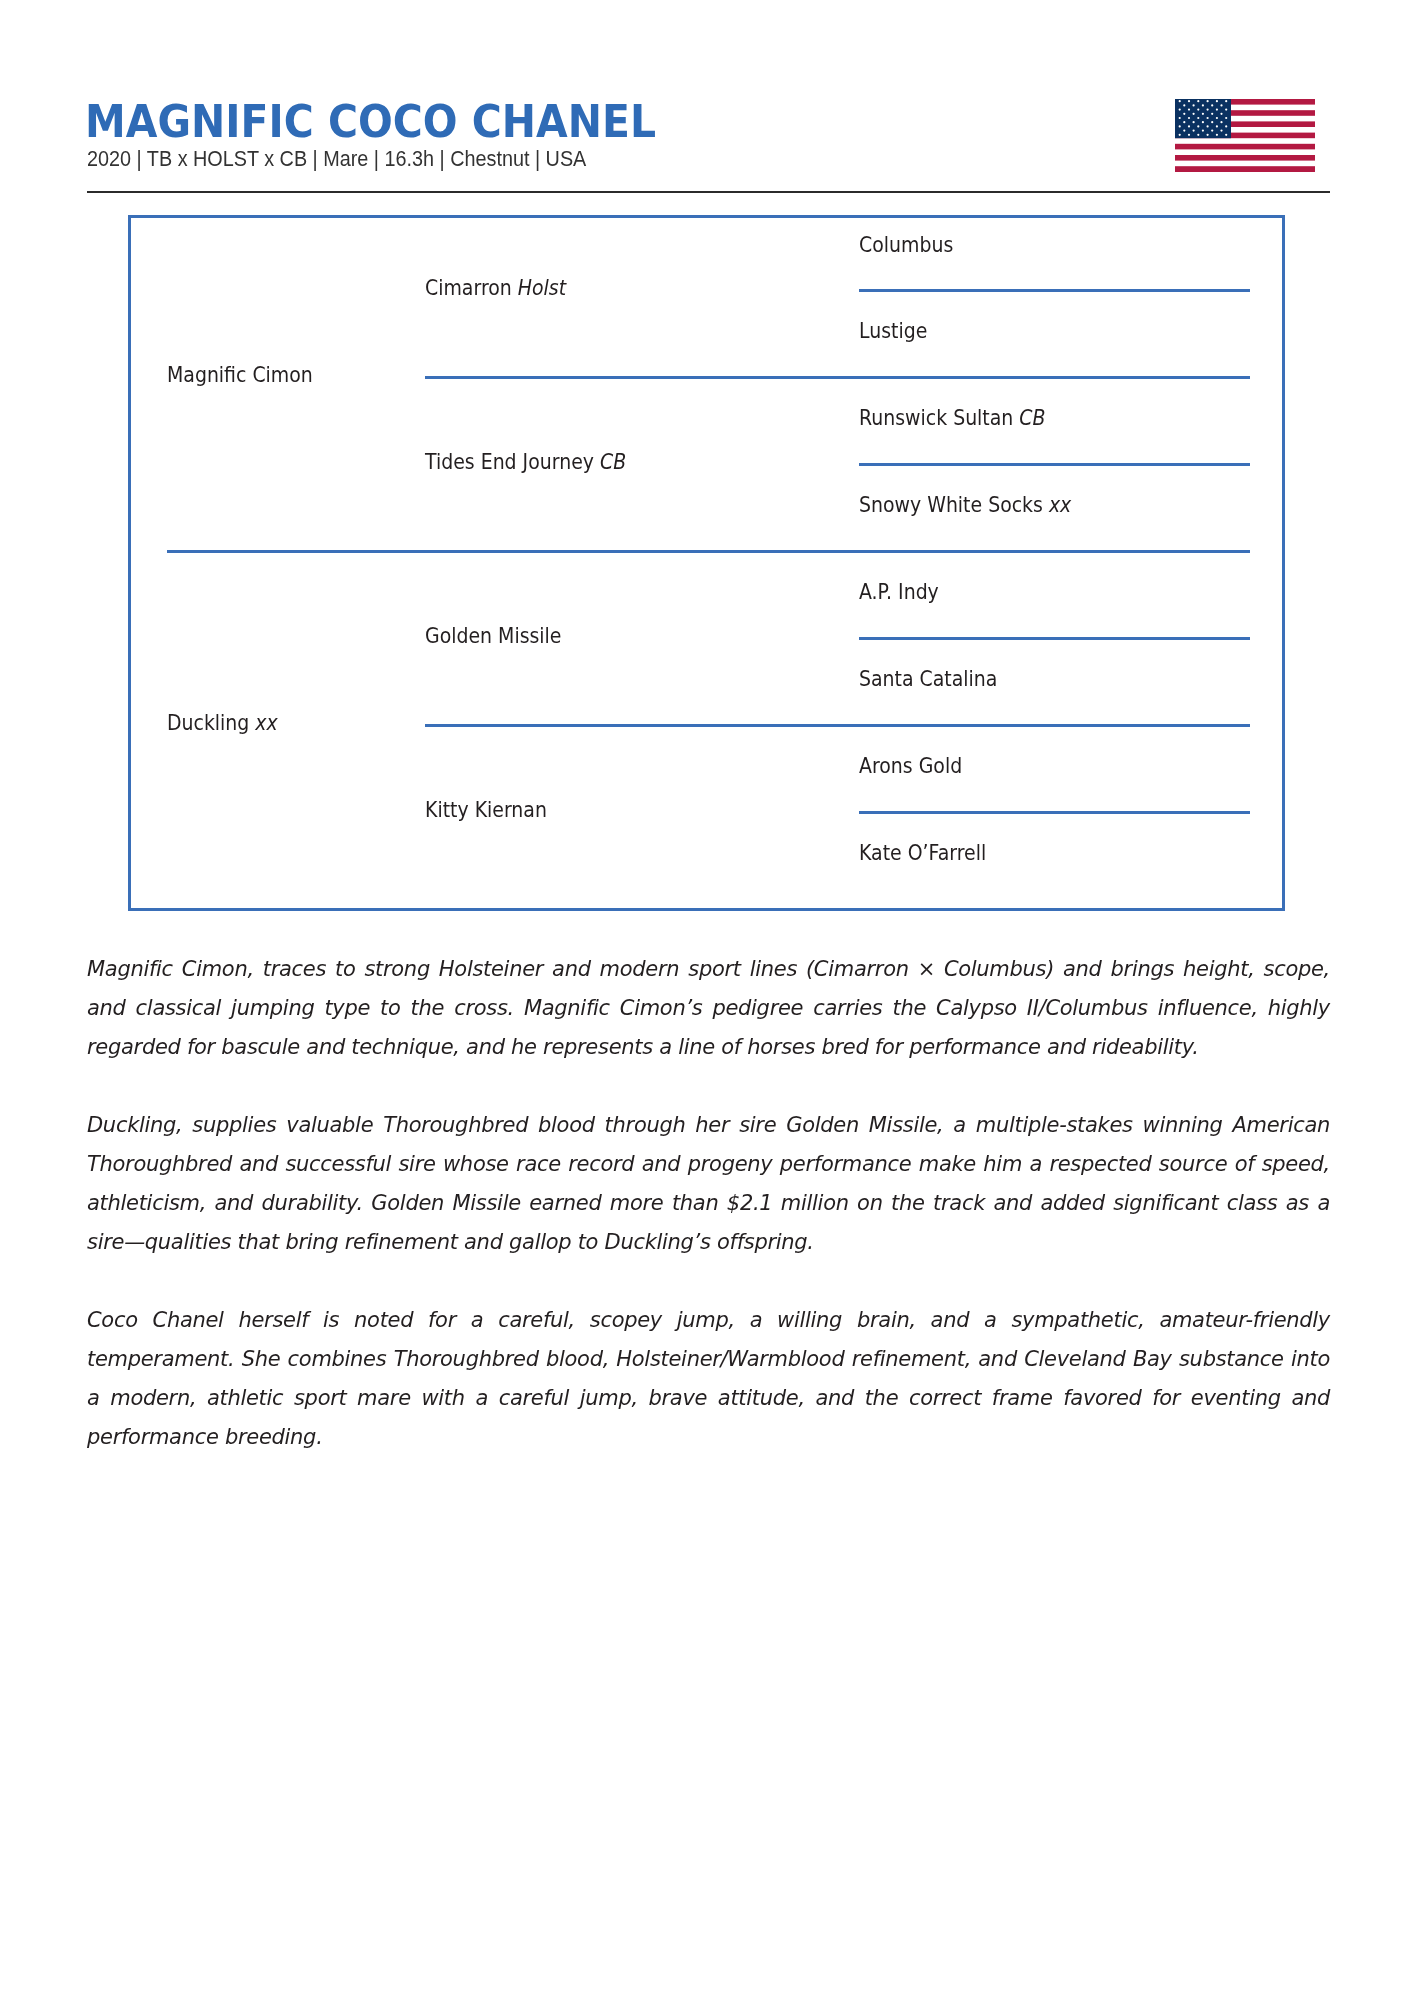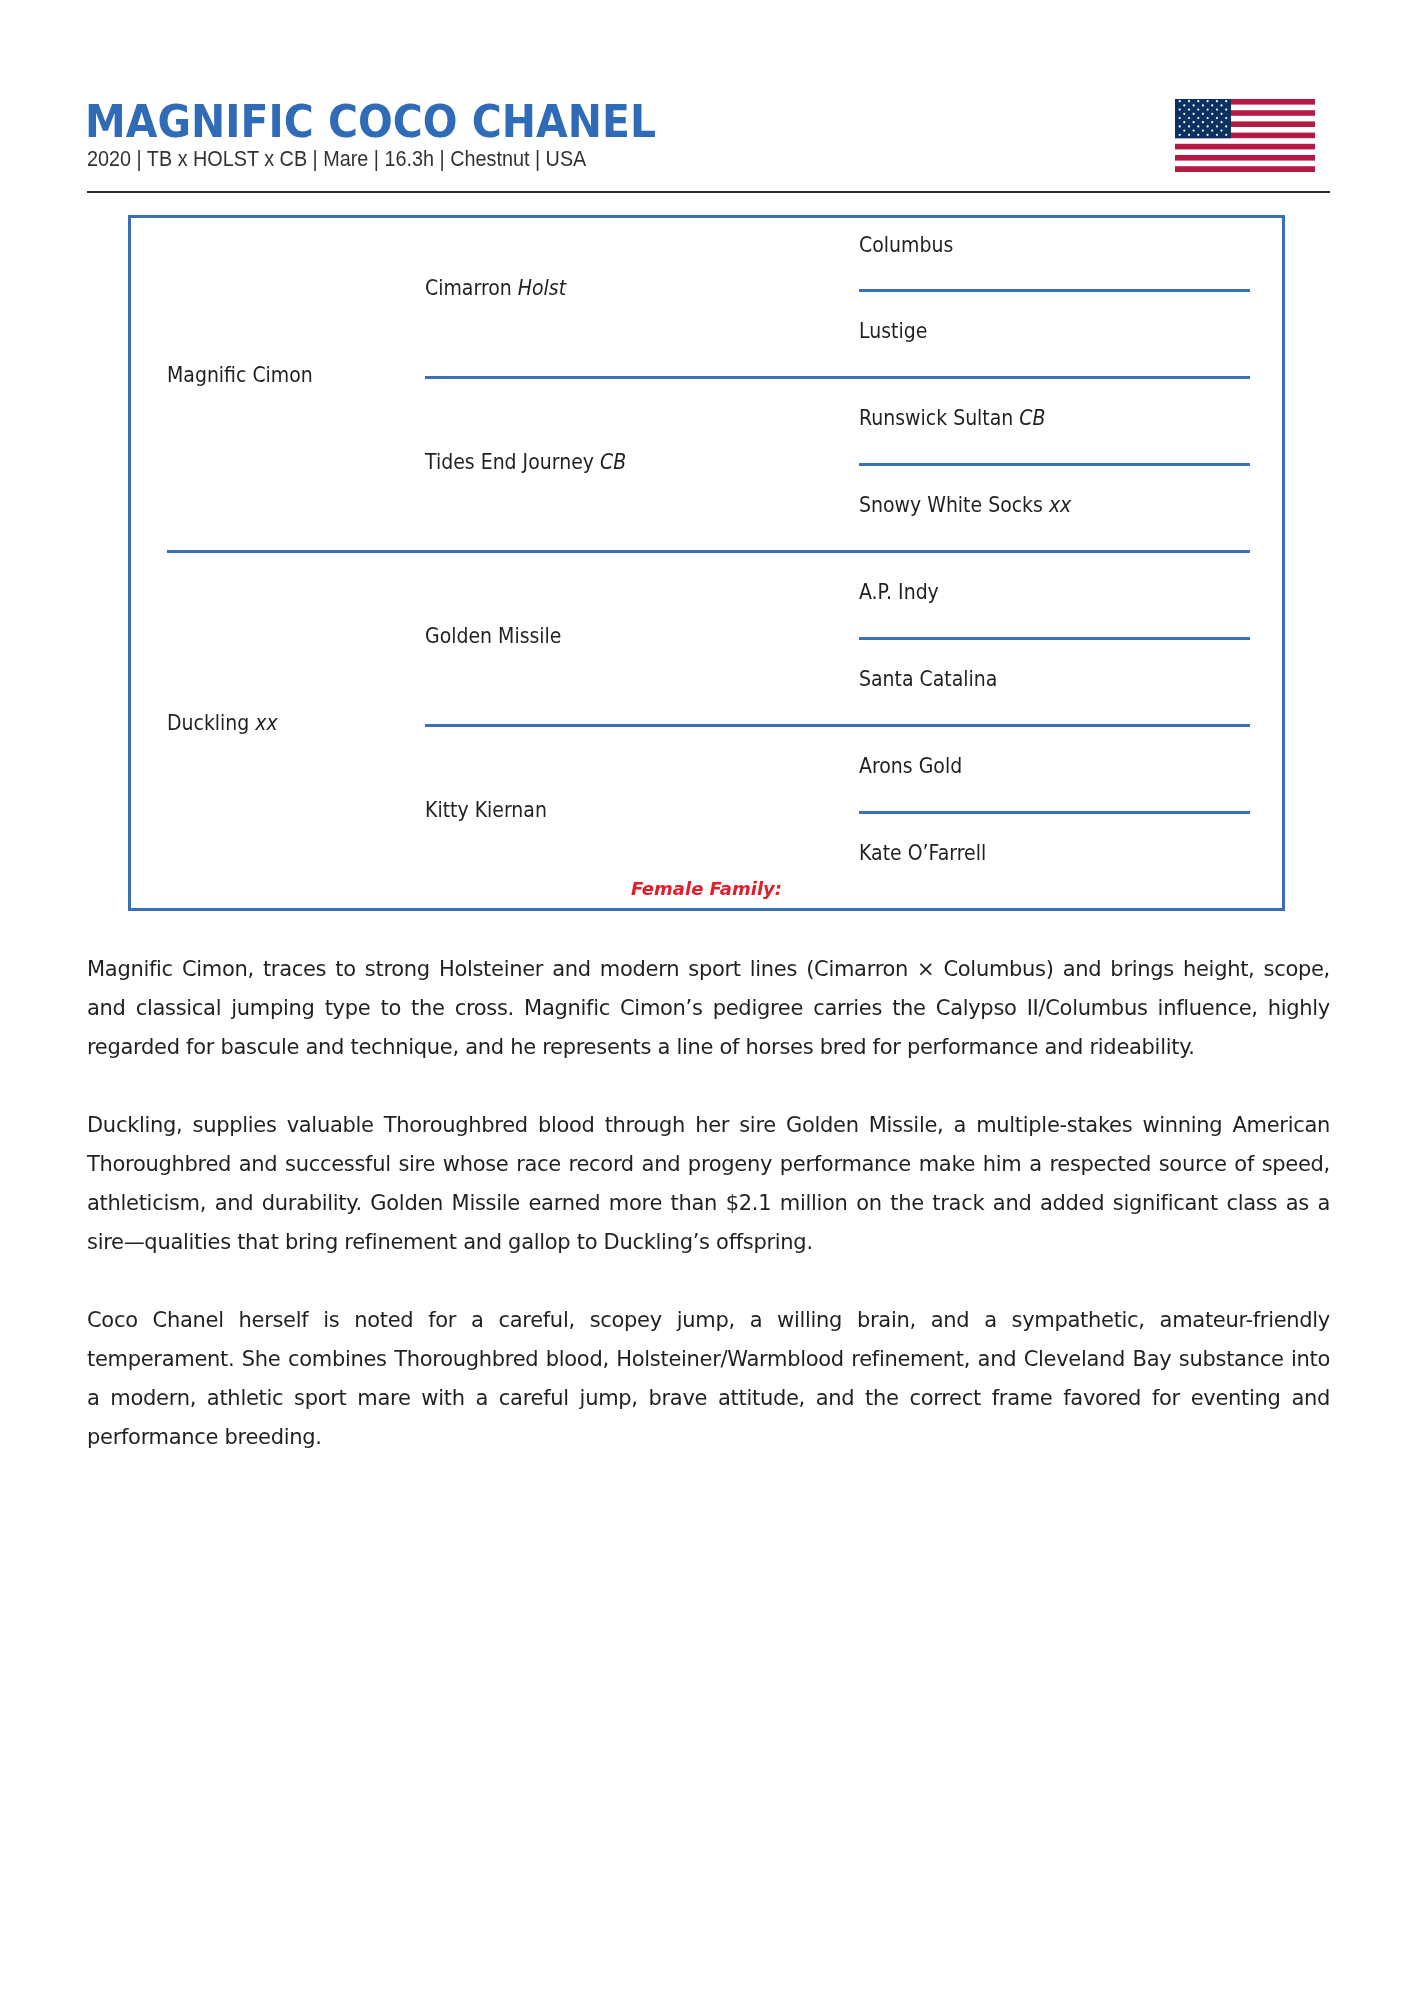--- a/index.html
+++ b/index.html
@@ -17,21 +17,21 @@
               box-sizing:border-box; border:3px solid #3a6fb8; }
   .ped-name { position:absolute; font-family:"DejaVu Sans", sans-serif; font-size:21px; line-height:26px;
               white-space:nowrap; color:#231f20; transform:translateY(-50%) scaleX(0.9); transform-origin:left center; }
   .ped-name .suffix { font-style:italic; }
   .ped-line { position:absolute; height:3px; background:#3a6fb8; }
   .female-family { position:absolute; left:0; width:100%; text-align:center; top:660px;
                    font-family:"DejaVu Sans", sans-serif; font-style:italic; font-weight:bold; font-size:18px;
                    color:#e21d2c; }
   .body-text { position:absolute; left:87px; width:1243px; top:950px; }
   .para { margin:0 0 39px 0; font-family:"DejaVu Sans", sans-serif; font-size:21px; line-height:39px;
-          text-align:justify; color:#231f20; letter-spacing:-0.3px; }
+          text-align:justify; color:#231f20; letter-spacing:-0.3px;font-style:italic; }
 </style>
 </head>
 <body>
 
 <h1 class="title">MAGNIFIC COCO CHANEL</h1>
 <p class="subtitle">2020 | TB x HOLST x CB | Mare | 16.3h | Chestnut | USA</p>
 
 <svg class="flag" viewBox="0 0 140 73" preserveAspectRatio="none">
   <g>
     <rect x="0" y="0" width="140" height="73" fill="#ffffff"></rect>
@@ -148,20 +148,19 @@
   </div>
 
   <div class="ped-line" style="left:728px; width:391px; top:71px;"></div>
   <div class="ped-line" style="left:294px; width:825px; top:158px;"></div>
   <div class="ped-line" style="left:728px; width:391px; top:245px;"></div>
   <div class="ped-line" style="left:36px; width:1083px; top:332px;"></div>
   <div class="ped-line" style="left:728px; width:391px; top:419px;"></div>
   <div class="ped-line" style="left:294px; width:825px; top:506px;"></div>
   <div class="ped-line" style="left:728px; width:391px; top:593px;"></div>
 
-  <div class="female-family">Female Family:</div>
 </div>
 
 <div class="body-text">
   <p class="para">Magnific Cimon, traces to strong Holsteiner and modern sport lines (Cimarron × Columbus) and brings height, scope, and classical jumping type to the cross. Magnific Cimon’s pedigree carries the Calypso II/Columbus influence, highly regarded for bascule and technique, and he represents a line of horses bred for performance and rideability.</p>
   <p class="para">Duckling, supplies valuable Thoroughbred blood through her sire Golden Missile, a multiple-stakes winning American Thoroughbred and successful sire whose race record and progeny performance make him a respected source of speed, athleticism, and durability. Golden Missile earned more than $2.1 million on the track and added significant class as a sire—qualities that bring refinement and gallop to Duckling’s offspring.</p>
   <p class="para">Coco Chanel herself is noted for a careful, scopey jump, a willing brain, and a sympathetic, amateur-friendly temperament. She combines Thoroughbred blood, Holsteiner/Warmblood refinement, and Cleveland Bay substance into a modern, athletic sport mare with a careful jump, brave attitude, and the correct frame favored for eventing and performance breeding.</p>
 </div>
 
 </body></html>

